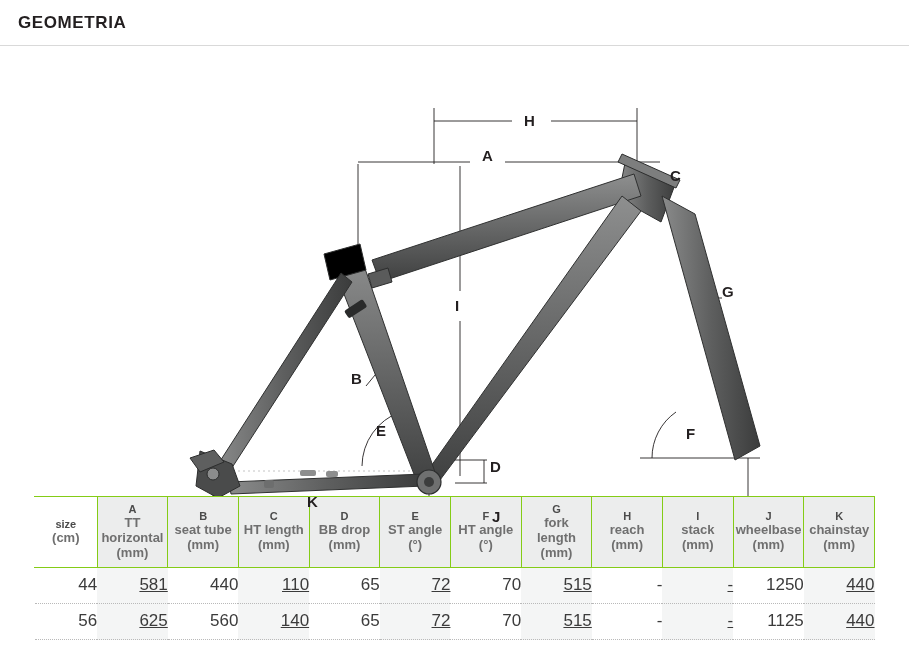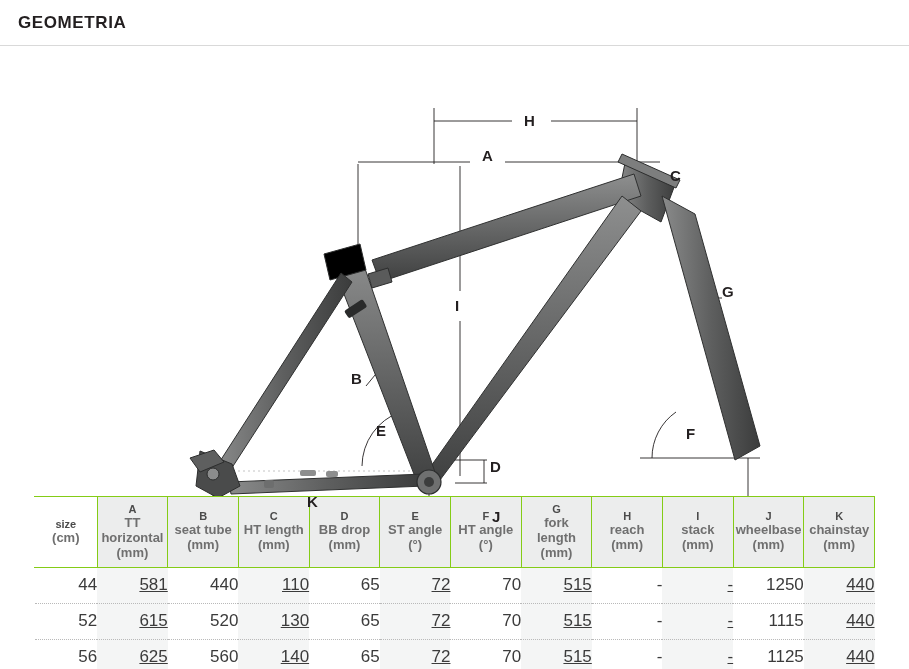--- a/index.html
+++ b/index.html
@@ -268,34 +268,20 @@
           <td class="alt">581</td>
           <td>440</td>
           <td class="alt">110</td>
           <td>65</td>
           <td class="alt">72</td>
           <td>70</td>
           <td class="alt">515</td>
           <td>-</td>
           <td class="alt">-</td>
           <td>1250</td>
-          <td class="alt">440</td>
-        </tr>
-        <tr>
-          <td>52</td>
-          <td class="alt">615</td>
-          <td>520</td>
-          <td class="alt">130</td>
-          <td>65</td>
-          <td class="alt">72</td>
-          <td>70</td>
-          <td class="alt">515</td>
-          <td>-</td>
-          <td class="alt">-</td>
-          <td>1115</td>
           <td class="alt">440</td>
         </tr>
         <tr>
           <td>56</td>
           <td class="alt">625</td>
           <td>560</td>
           <td class="alt">140</td>
           <td>65</td>
           <td class="alt">72</td>
           <td>70</td>

